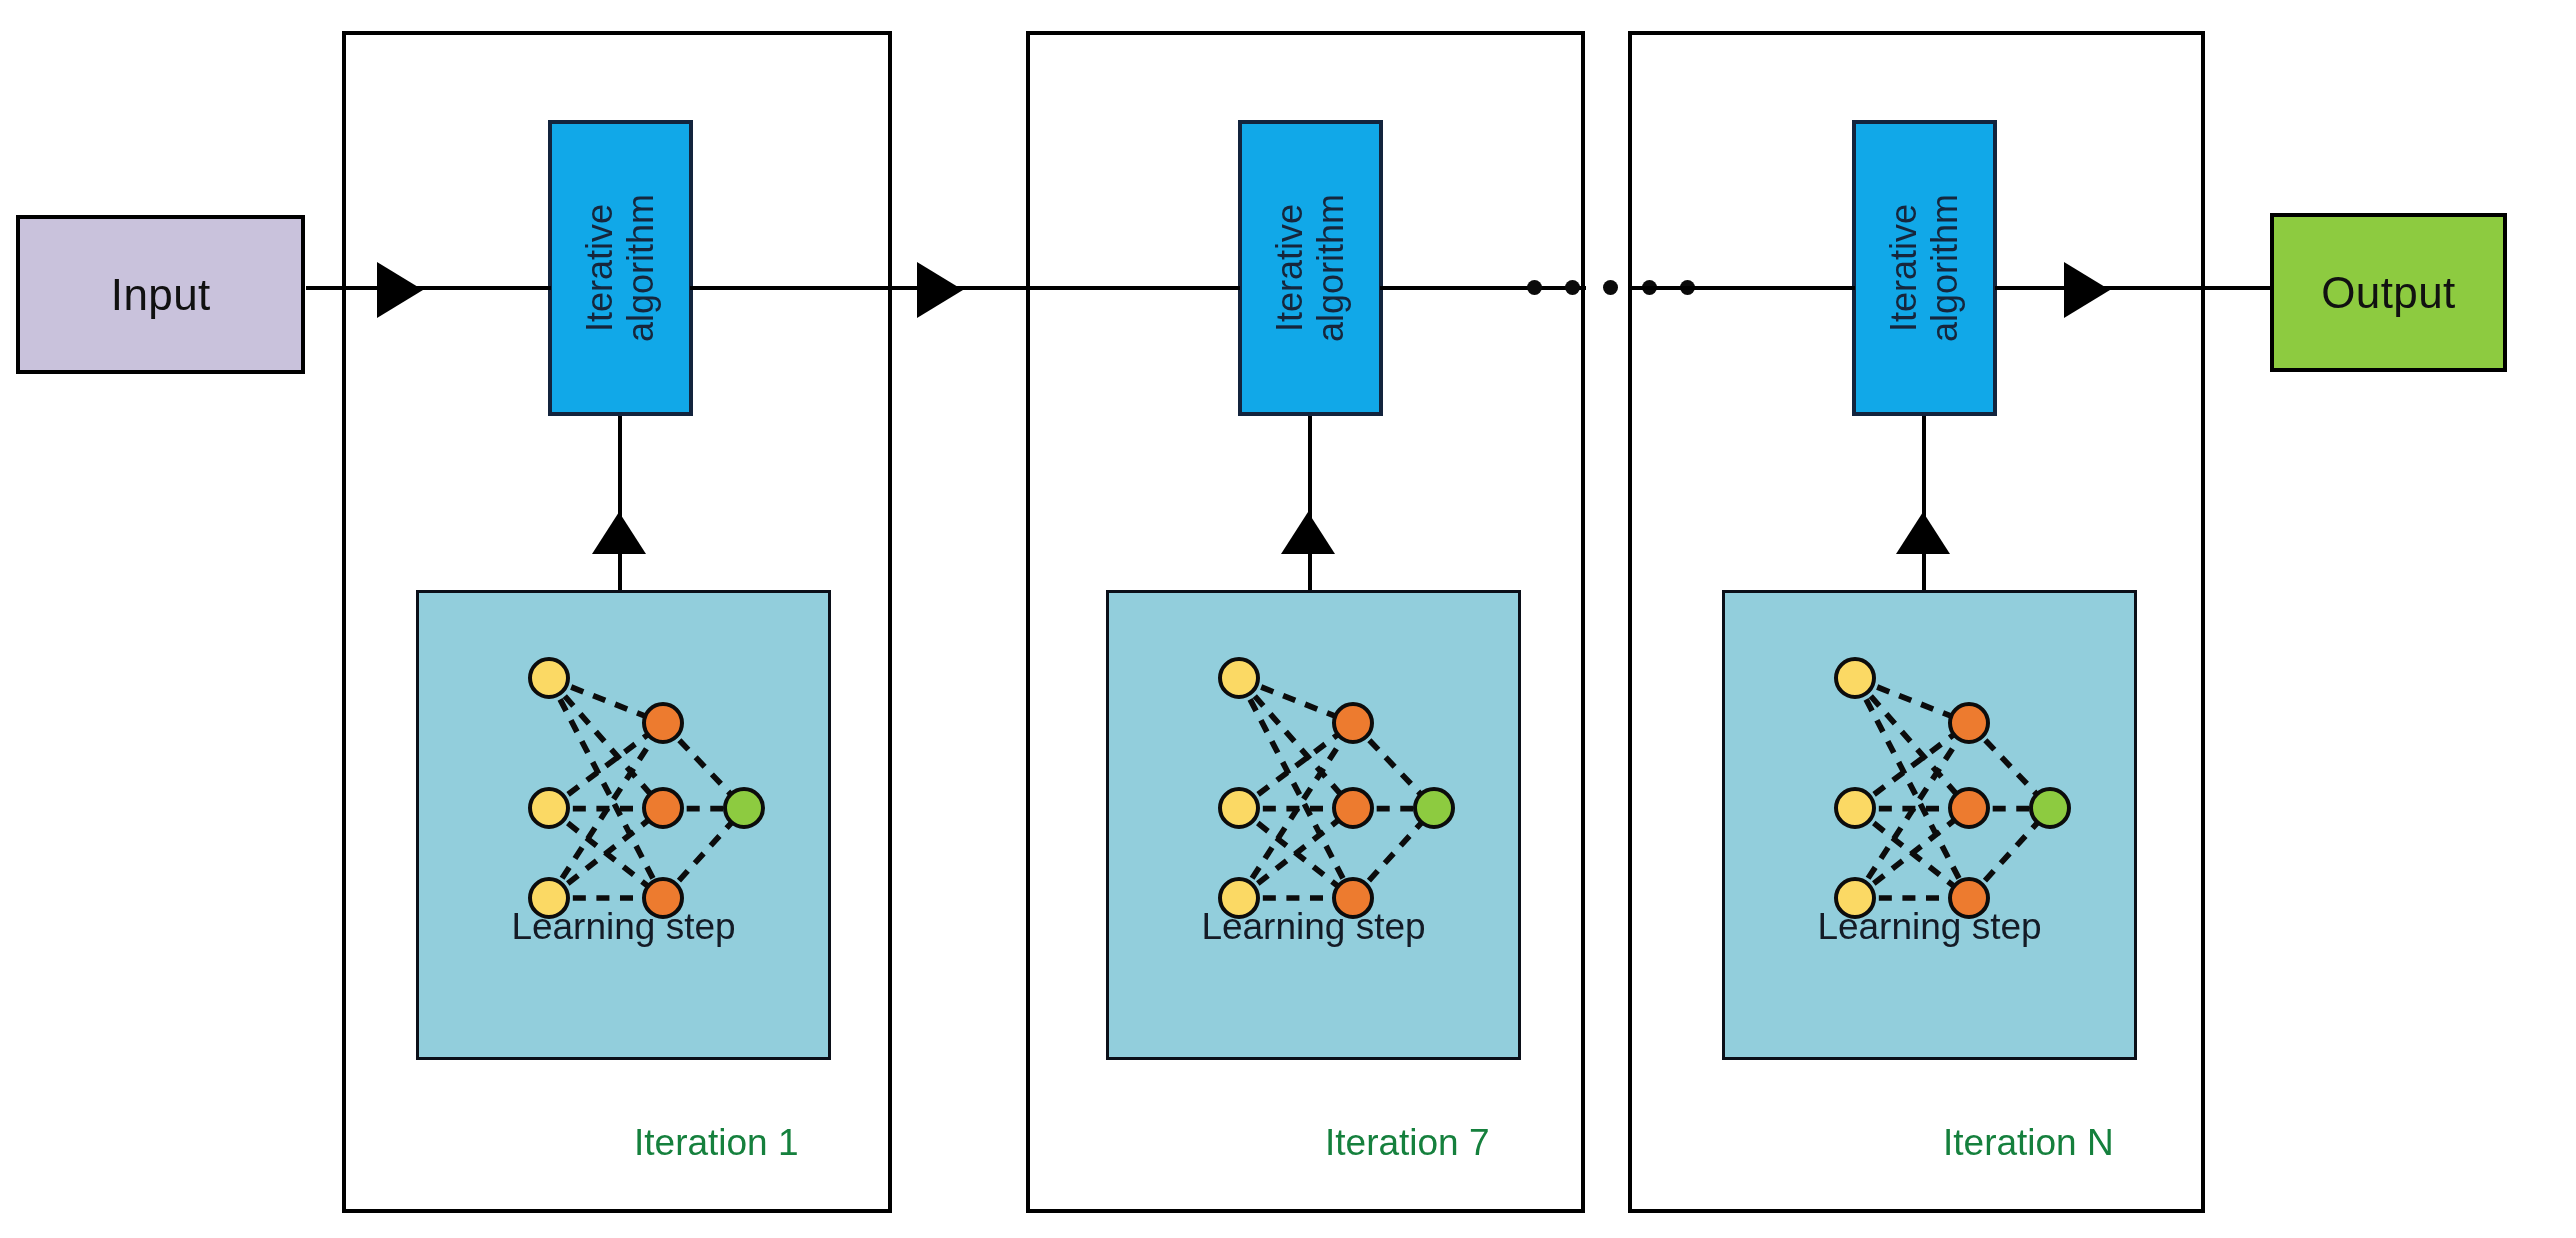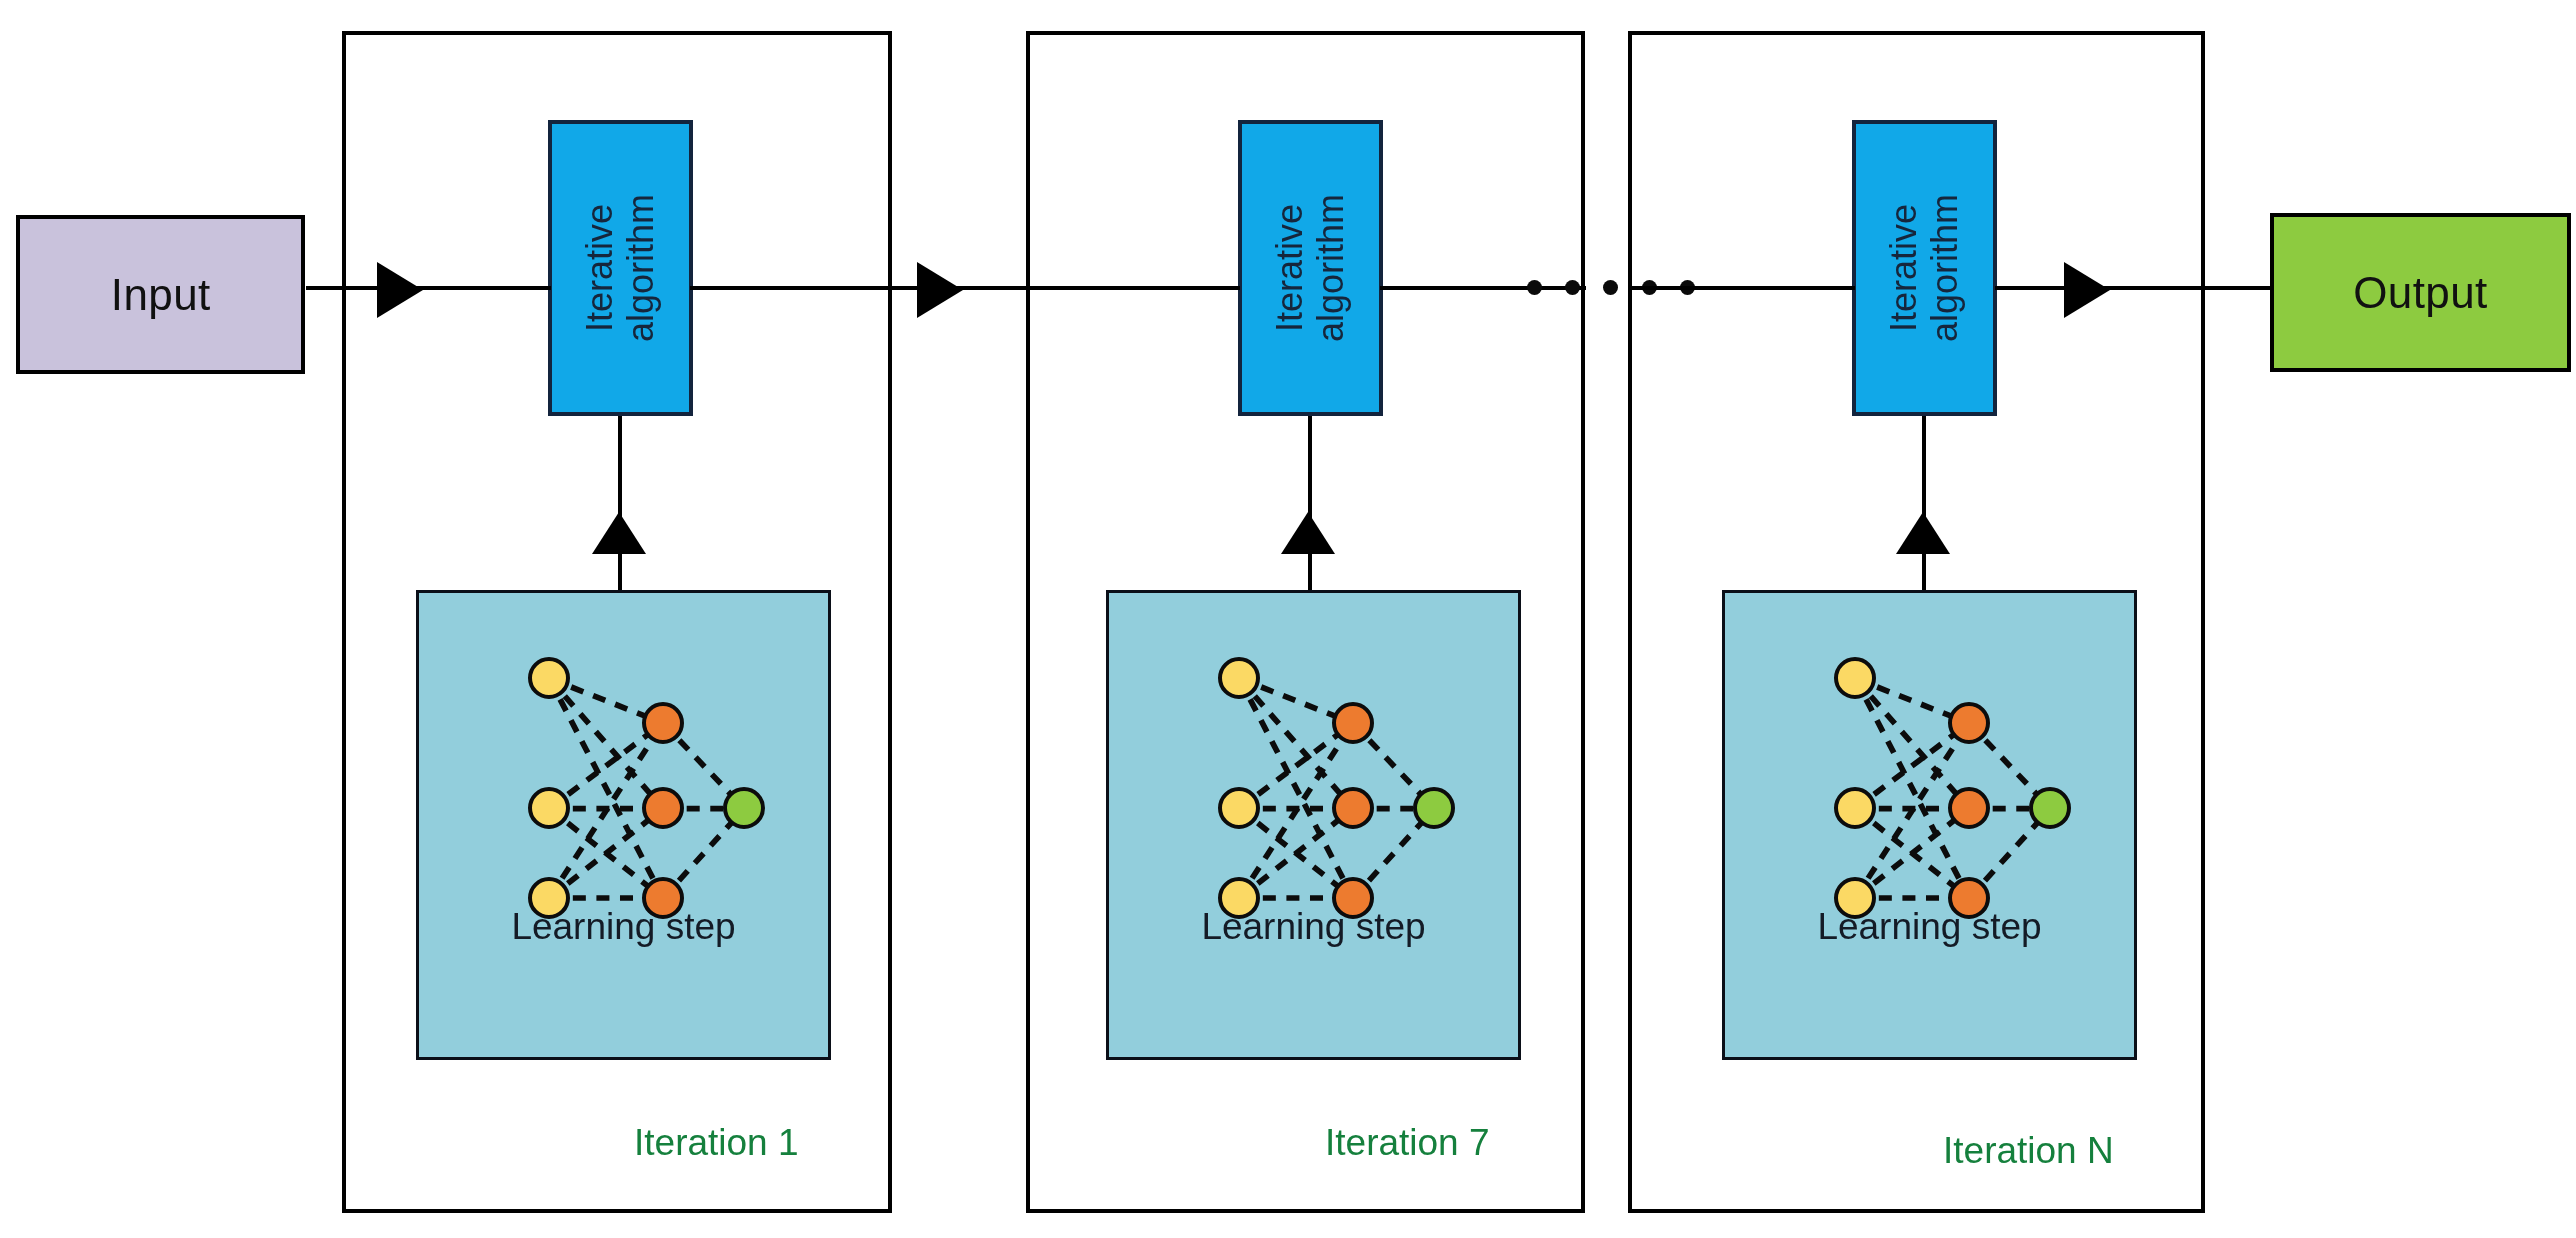--- a/index.html
+++ b/index.html
@@ -168,26 +168,26 @@
       <div class="node" style="left:109px;top:194px;width:42px;height:42px;background:#FBD964;"></div>
       <div class="node" style="left:109px;top:284px;width:42px;height:42px;background:#FBD964;"></div>
       <div class="node" style="left:223px;top:109px;width:42px;height:42px;background:#ED7B2F;"></div>
       <div class="node" style="left:223px;top:194px;width:42px;height:42px;background:#ED7B2F;"></div>
       <div class="node" style="left:223px;top:284px;width:42px;height:42px;background:#ED7B2F;"></div>
       <div class="node" style="left:304px;top:194px;width:42px;height:42px;background:#8DCB40;"></div>
     </div>
     <div class="learn-caption" style="top:313px;">Learning step</div>
   </div>
 
-  <div class="iter-caption" style="left:1943px;top:1122px;margin-top:8px;">Iteration N</div>
+  <div class="iter-caption" style="left:1943px;top:1122px;">Iteration N</div>
 
   <div class="hline" style="left:1632px;top:286px;width:223px;"></div>
   <div class="hline" style="left:1995px;top:286px;width:211px;"></div>
   <div class="arrow-right" style="left:2064px;top:262px;"></div>
 
   <div class="hline" style="left:2204px;top:286px;width:70px;"></div>
 
-  <div class="io-box" style="left:2270px;top:213px;width:301px;height:159px;background:#8DCB40;text-align:right;">
+  <div class="io-box" style="left:2270px;top:213px;width:237px;height:159px;background:#8DCB40;text-align:right;">
     <span class="io-label">Output</span>
   </div>
 
 </div>
 
 
 </body></html>

